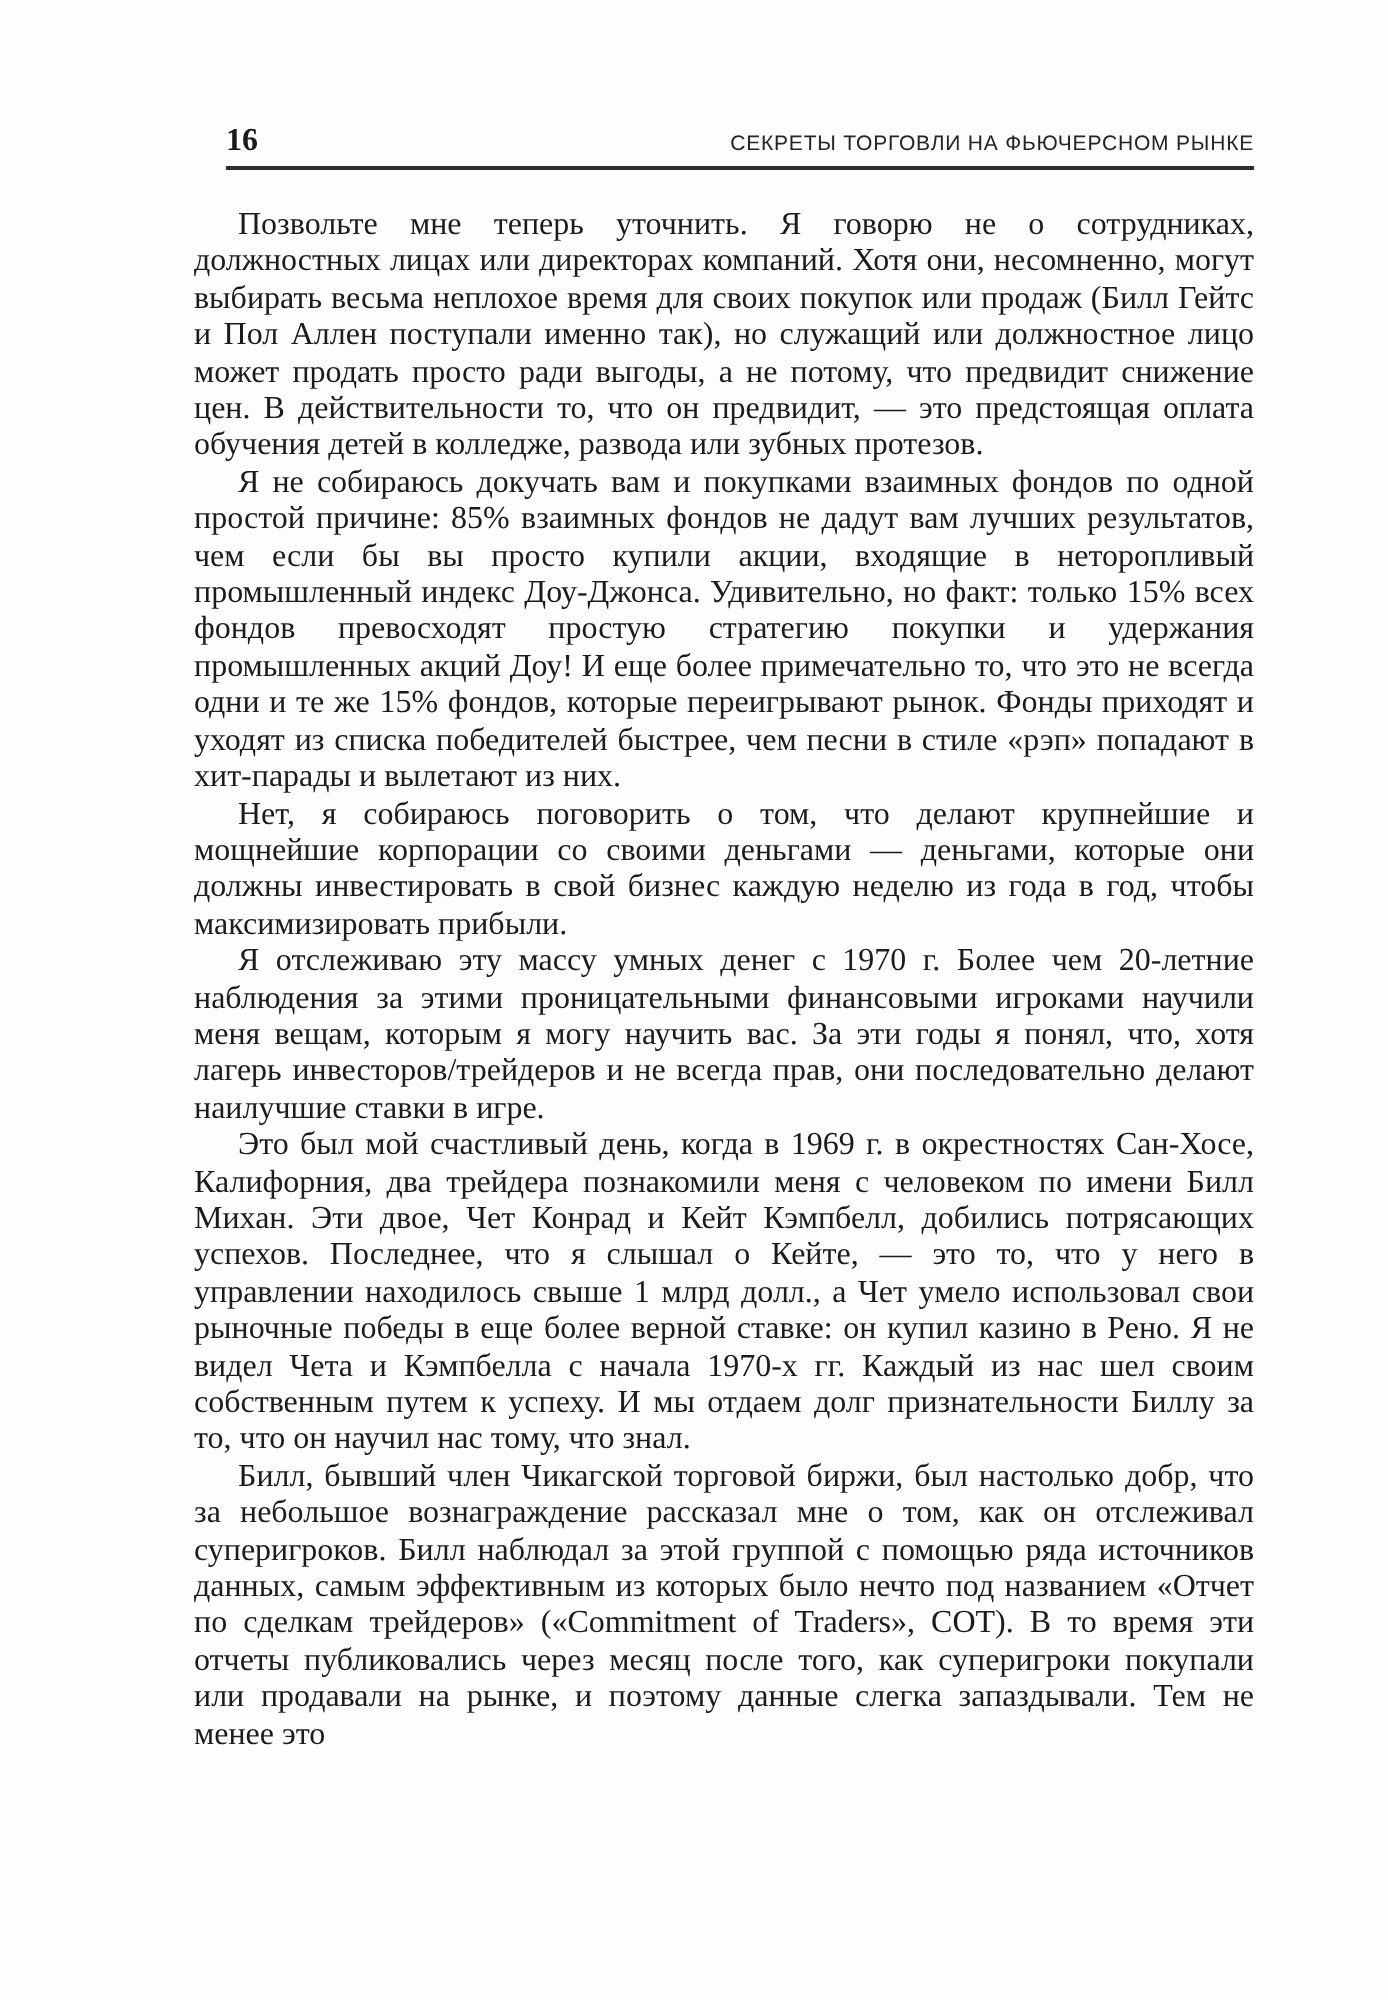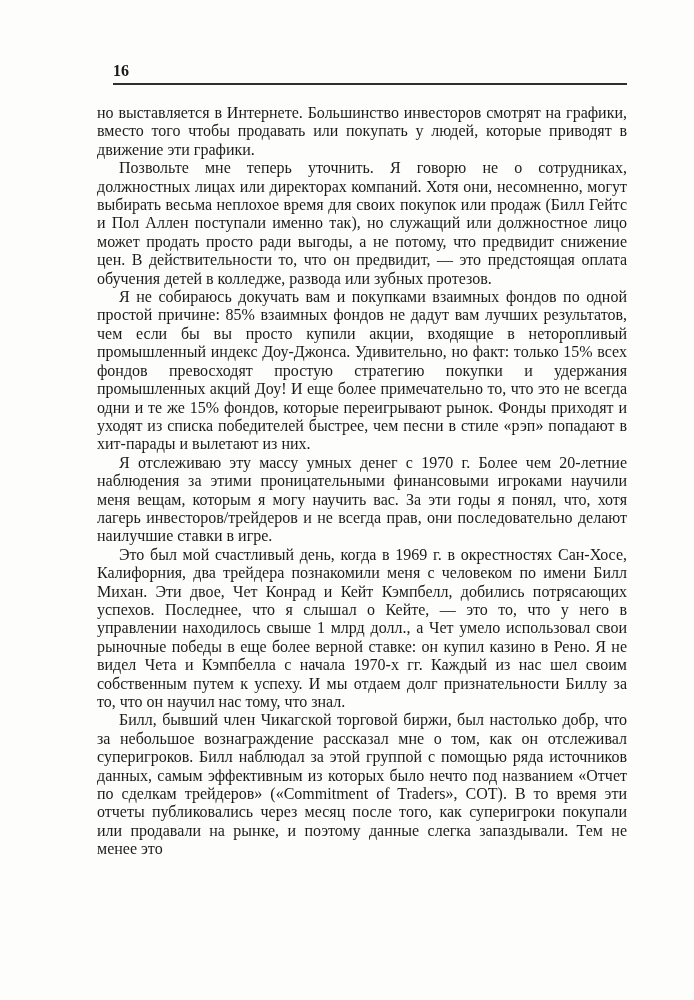--- a/index.html
+++ b/index.html
@@ -55,26 +55,27 @@
   .body-col p { margin: 0; padding: 0; text-indent: 22px; }
   .body-col p.noindent { text-indent: 0; }
 </style>
 </head>
 <body>
 
 <div class="page">
 
   <div class="page-header">
     <span class="page-number">16</span>
+    <span class="running-title">СЕКРЕТЫ ТОРГОВЛИ НА ФЬЮЧЕРСНОМ РЫНКЕ</span>
   </div>
 
   <div class="header-divider"></div>
 
   <div class="body-col">
-    <p class="noindent">но выставляется в Интернете. Большинство инвесторов смотрят на графики, вместо того чтобы продавать или покупать у людей, которые приводят в движение эти графики.</p>
     <p>Позвольте мне теперь уточнить. Я говорю не о сотрудниках, должностных лицах или директорах компаний. Хотя они, несомненно, могут выбирать весьма неплохое время для своих покупок или продаж (Билл Гейтс и Пол Аллен поступали именно так), но служащий или должностное лицо может продать просто ради выгоды, а не потому, что предвидит снижение цен. В действительности то, что он предвидит, — это предстоящая оплата обучения детей в колледже, развода или зубных протезов.</p>
     <p>Я не собираюсь докучать вам и покупками взаимных фондов по одной простой причине: 85% взаимных фондов не дадут вам лучших результатов, чем если бы вы просто купили акции, входящие в неторопливый промышленный индекс Доу-Джонса. Удивительно, но факт: только 15% всех фондов превосходят простую стратегию покупки и удержания промышленных акций Доу! И еще более примечательно то, что это не всегда одни и те же 15% фондов, которые переигрывают рынок. Фонды приходят и уходят из списка победителей быстрее, чем песни в стиле «рэп» попадают в хит-парады и вылетают из них.</p>
+    <p>Нет, я собираюсь поговорить о том, что делают крупнейшие и мощнейшие корпорации со своими деньгами — деньгами, которые они должны инвестировать в свой бизнес каждую неделю из года в год, чтобы максимизировать прибыли.</p>
     <p>Я отслеживаю эту массу умных денег с 1970 г. Более чем 20-летние наблюдения за этими проницательными финансовыми игроками научили меня вещам, которым я могу научить вас. За эти годы я понял, что, хотя лагерь инвесторов/трейдеров и не всегда прав, они последовательно делают наилучшие ставки в игре.</p>
     <p>Это был мой счастливый день, когда в 1969 г. в окрестностях Сан-Хосе, Калифорния, два трейдера познакомили меня с человеком по имени Билл Михан. Эти двое, Чет Конрад и Кейт Кэмпбелл, добились потрясающих успехов. Последнее, что я слышал о Кейте, — это то, что у него в управлении находилось свыше 1 млрд долл., а Чет умело использовал свои рыночные победы в еще более верной ставке: он купил казино в Рено. Я не видел Чета и Кэмпбелла с начала 1970-х гг. Каждый из нас шел своим собственным путем к успеху. И мы отдаем долг признательности Биллу за то, что он научил нас тому, что знал.</p>
     <p>Билл, бывший член Чикагской торговой биржи, был настолько добр, что за небольшое вознаграждение рассказал мне о том, как он отслеживал суперигроков. Билл наблюдал за этой группой с помощью ряда источников данных, самым эффективным из которых было нечто под названием «Отчет по сделкам трейдеров» («Commitment of Traders», СОТ). В то время эти отчеты публиковались через месяц после того, как суперигроки покупали или продавали на рынке, и поэтому данные слегка запаздывали. Тем не менее это</p>
   </div>
 
 </div>
 
 </body></html>

